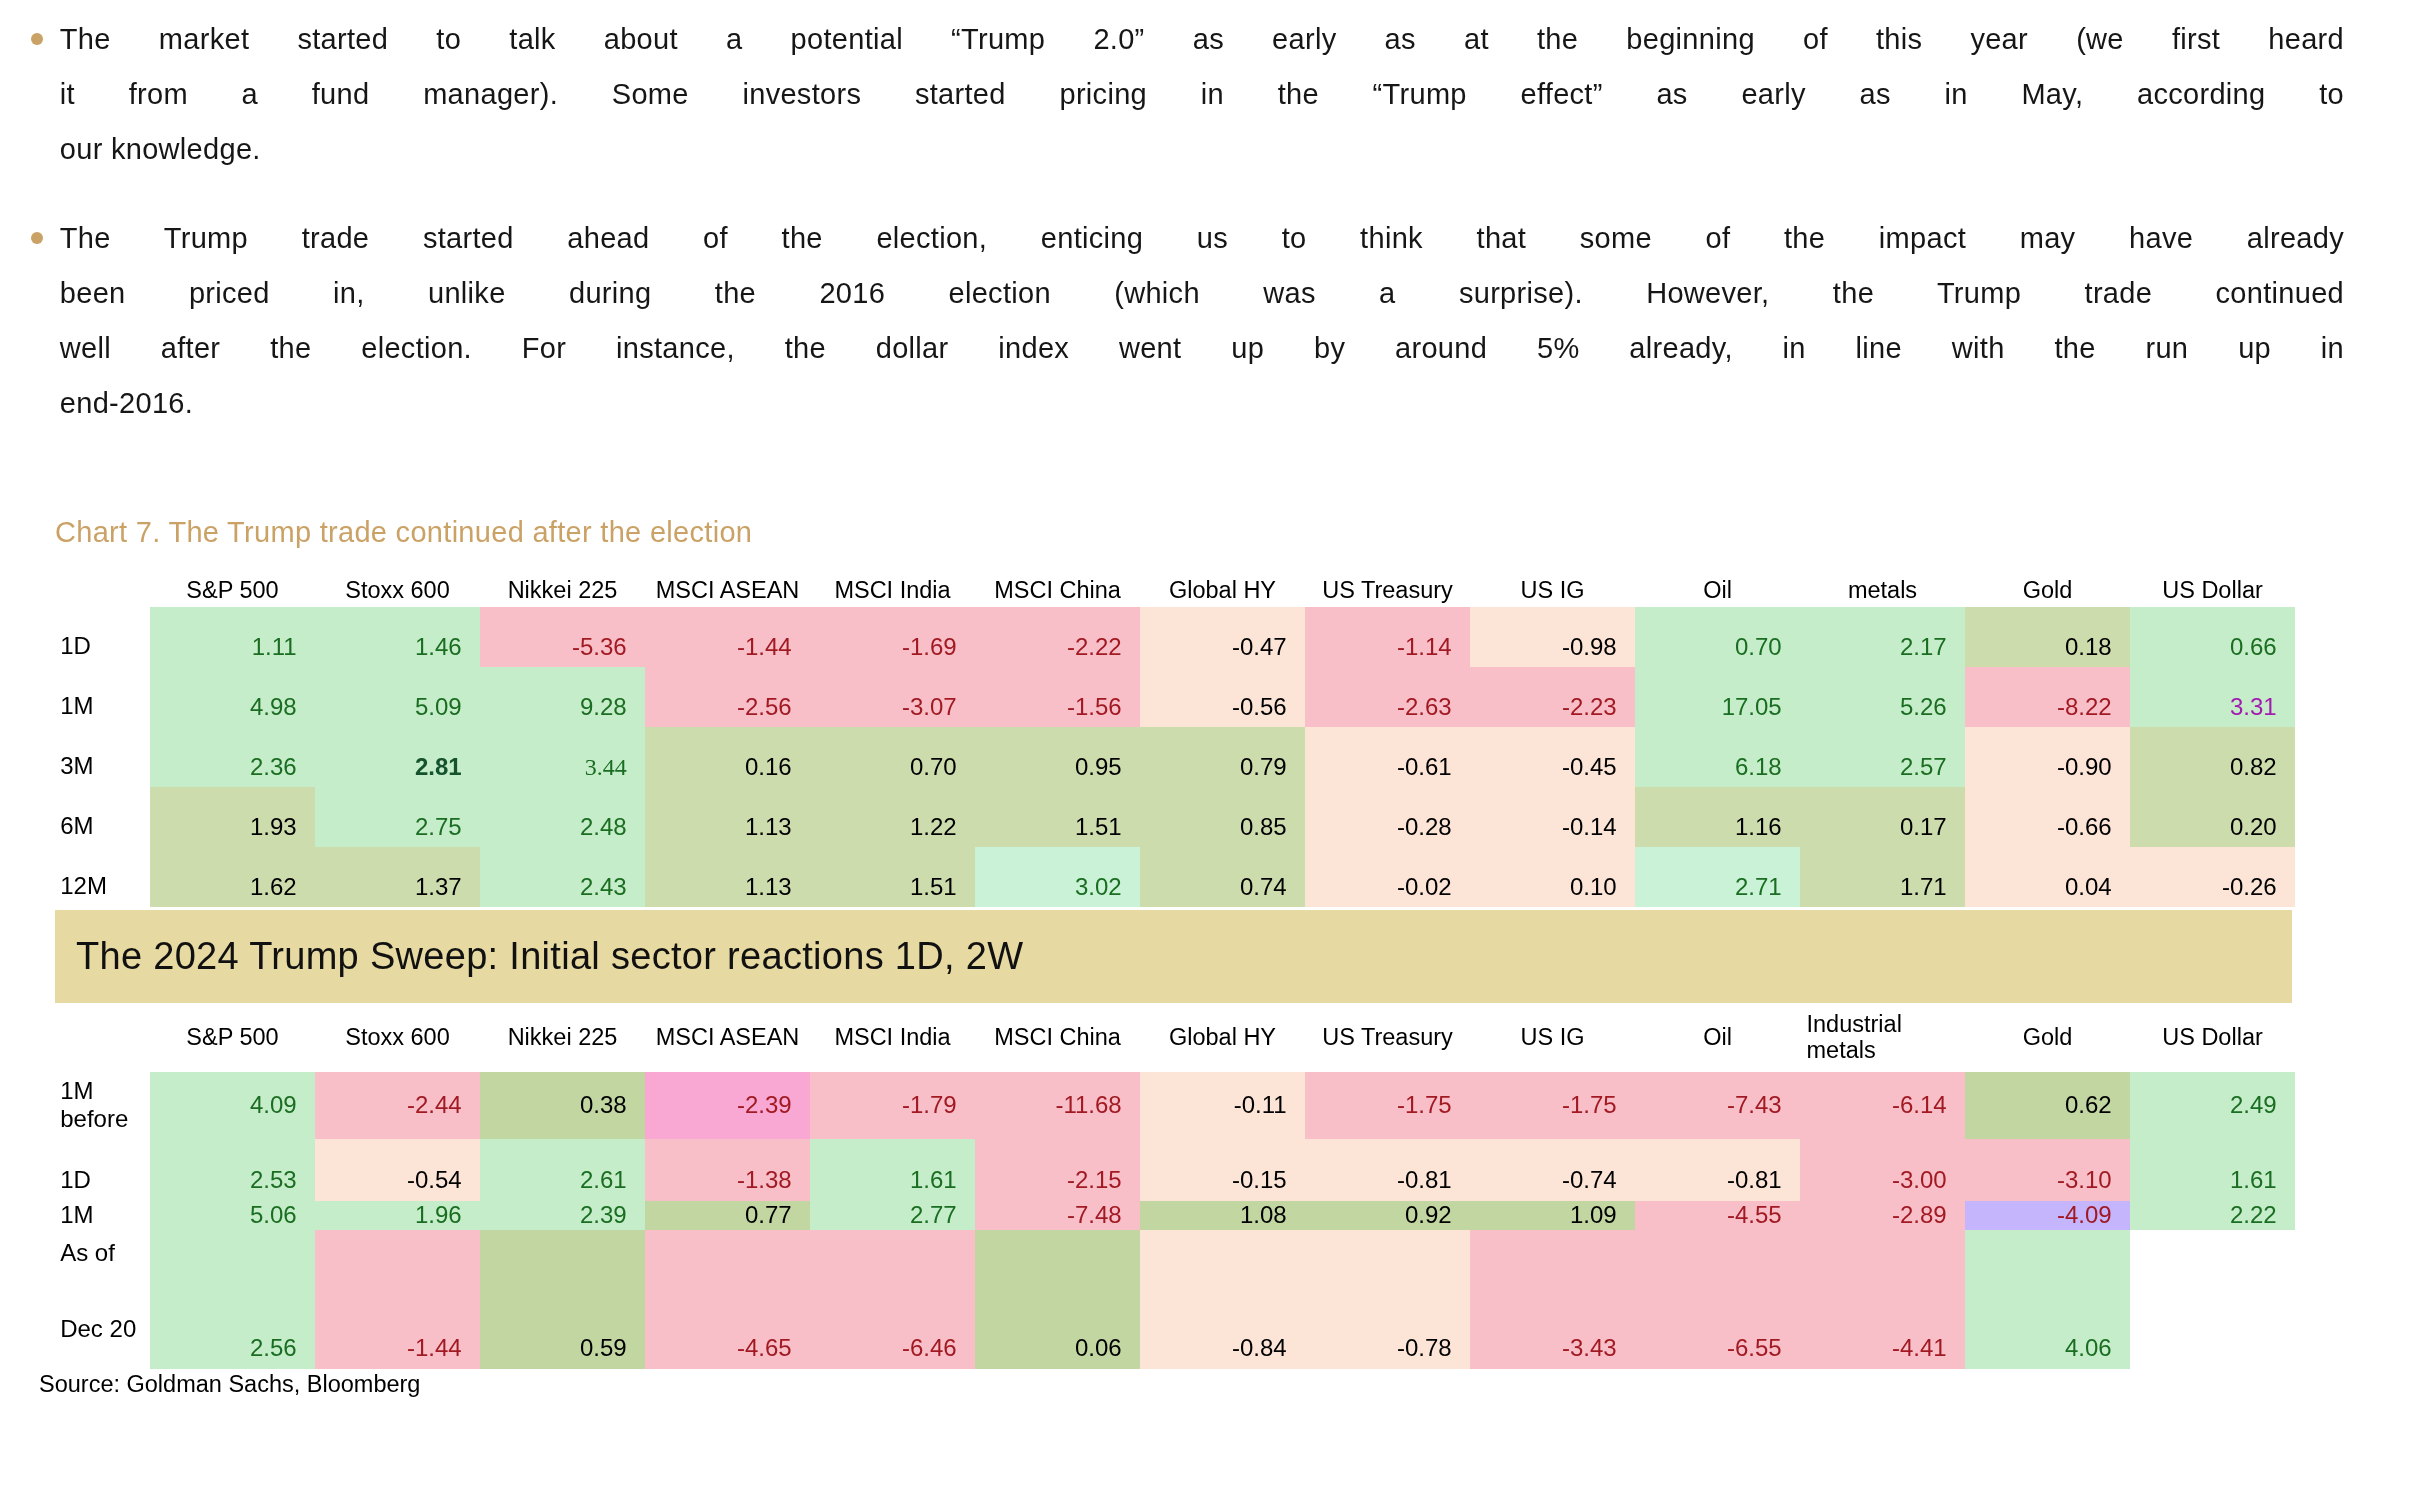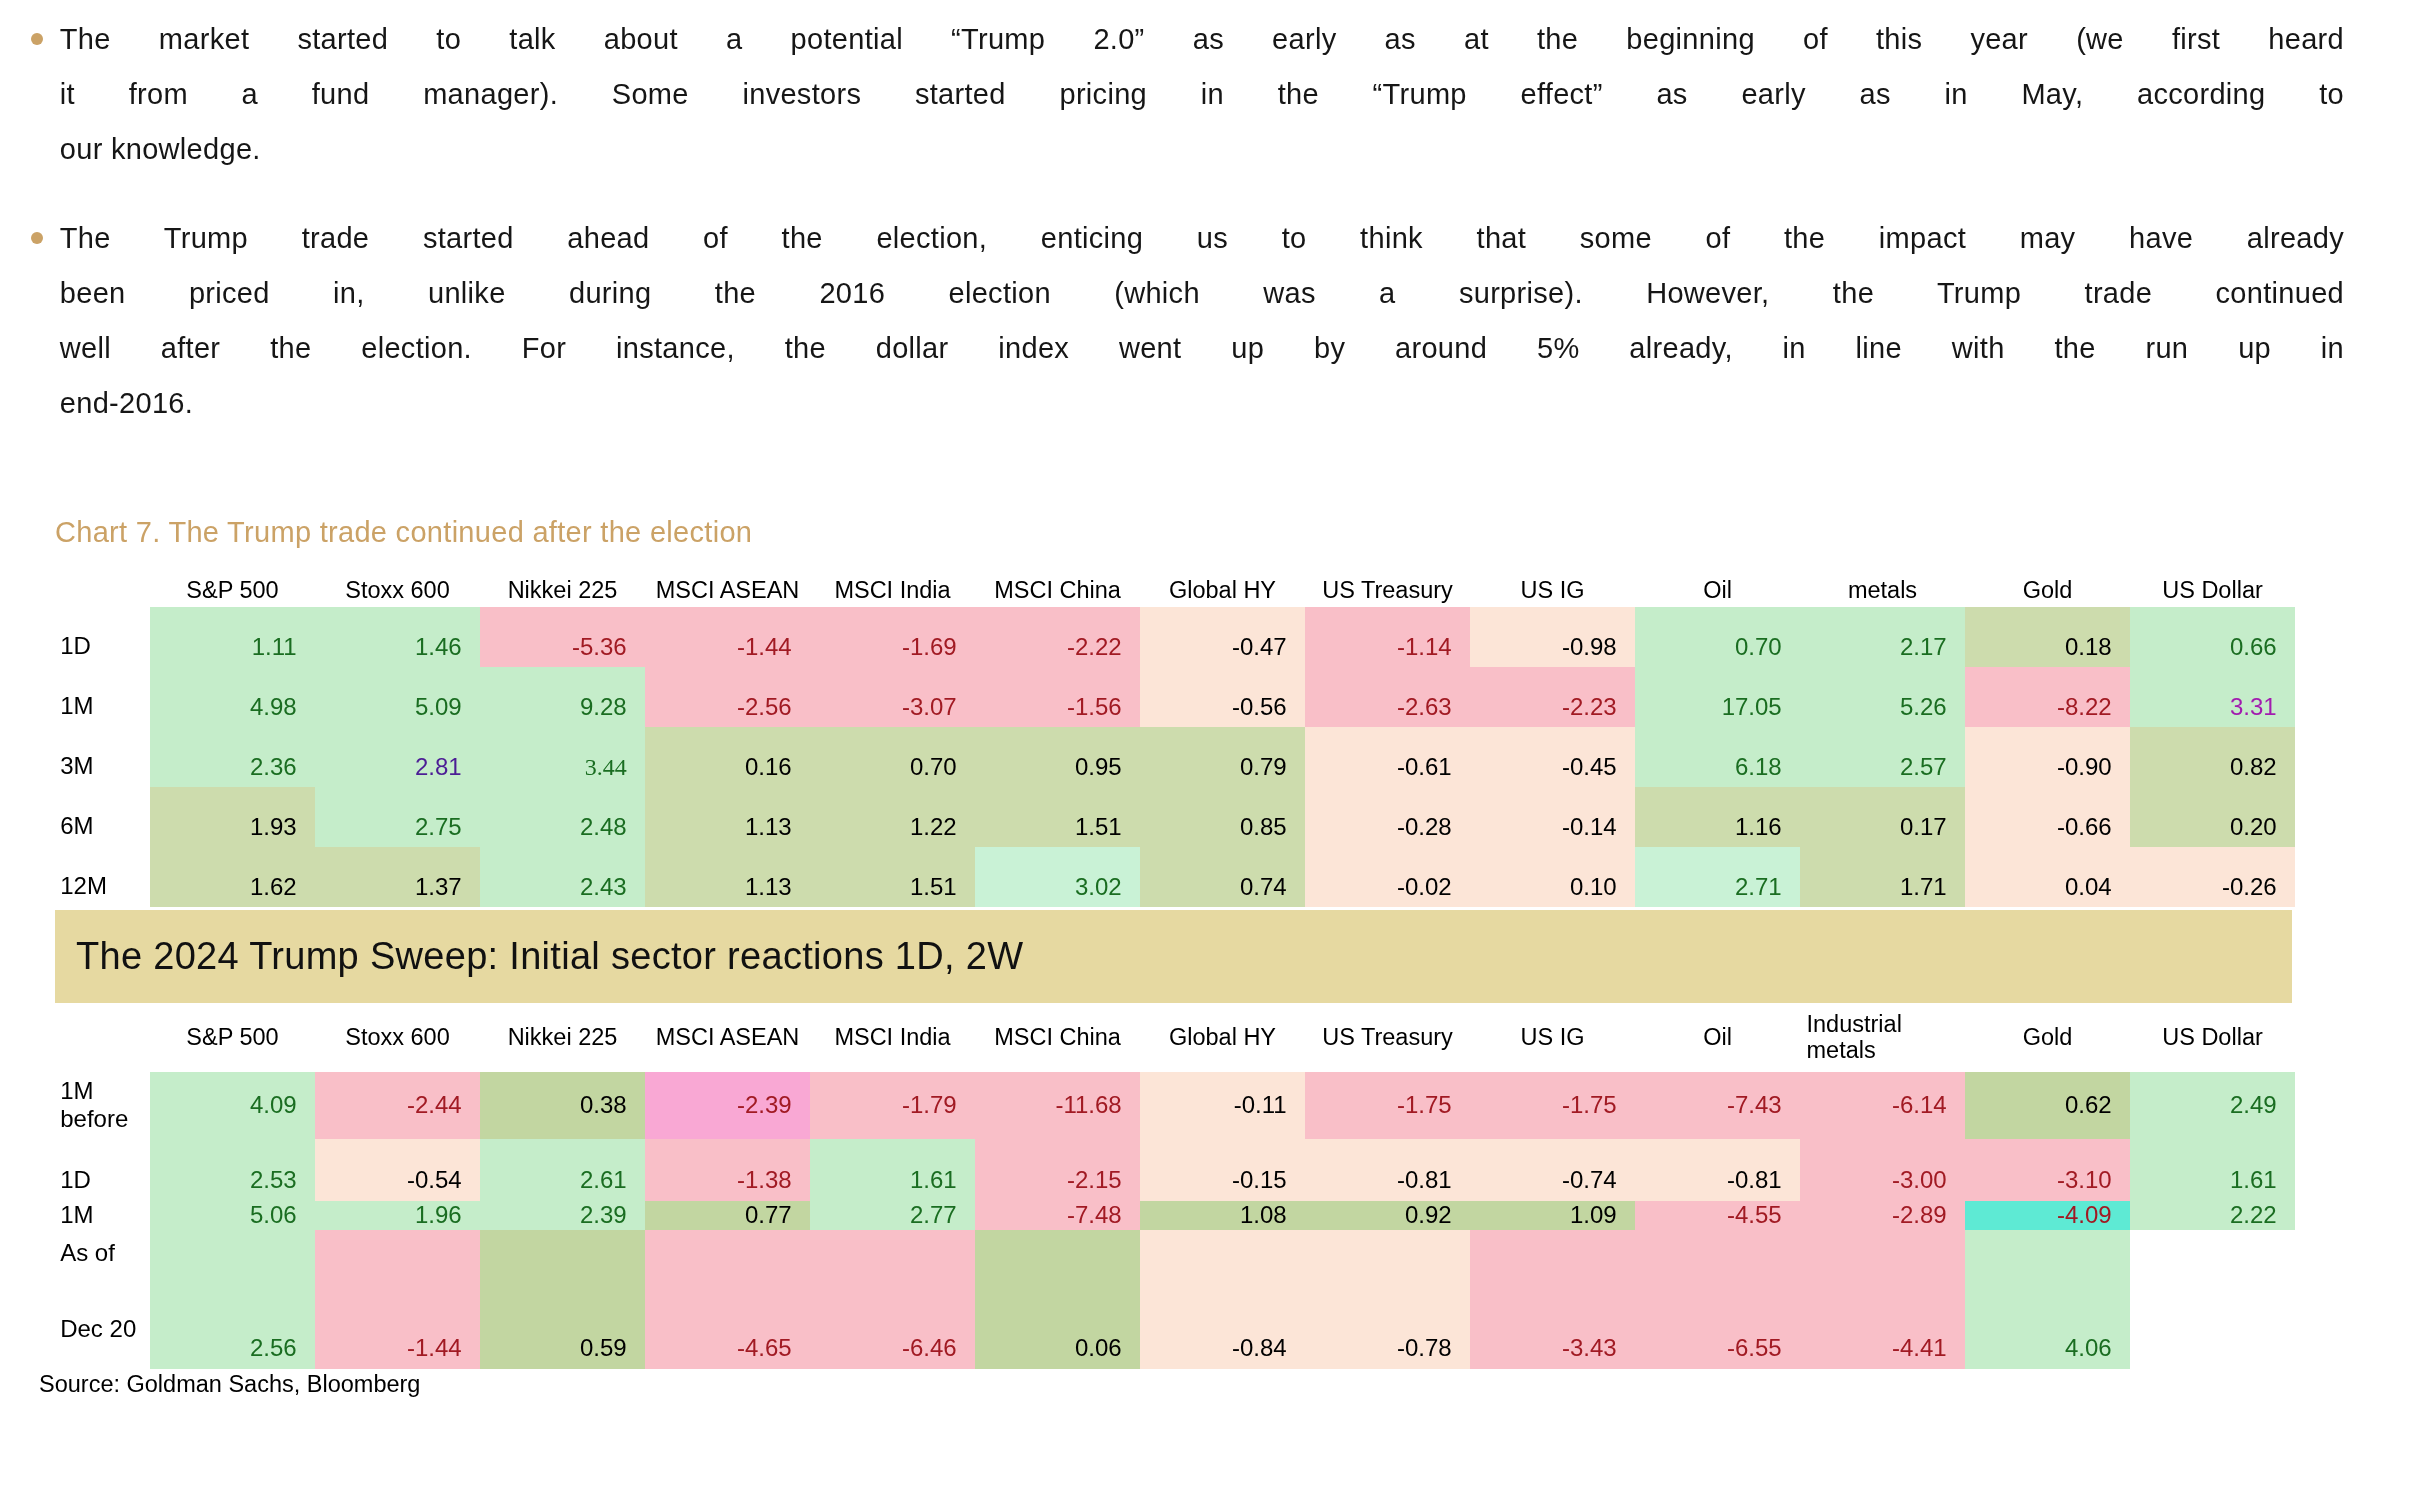--- a/index.html
+++ b/index.html
@@ -109,21 +109,21 @@
           <div class="cell v-bottom" style="background: rgb(249, 191, 200); color: rgb(161, 26, 35);">-2.63</div>
           <div class="cell v-bottom" style="background: rgb(249, 191, 200); color: rgb(161, 26, 35);">-2.23</div>
           <div class="cell v-bottom" style="background: rgb(197, 237, 202); color: rgb(26, 109, 33);">17.05</div>
           <div class="cell v-bottom" style="background: rgb(197, 237, 202); color: rgb(26, 109, 33);">5.26</div>
           <div class="cell v-bottom" style="background: rgb(249, 191, 200); color: rgb(161, 26, 35);">-8.22</div>
           <div class="cell v-bottom" style="background: rgb(197, 237, 202); color: #a21caf;">3.31</div>
           <div class="rlabel v-bottom">
             <div class="">3M</div>
           </div>
           <div class="cell v-bottom" style="background: rgb(197, 237, 202); color: rgb(26, 109, 33);">2.36</div>
-          <div class="cell v-bottom" style="background: rgb(197, 237, 202); color: #4c1d95;">2.81</div>
+          <div class="cell v-bottom" style="background: rgb(197, 237, 202); color: #14532d; font-weight: bold;">2.81</div>
           <div class="cell v-bottom" style="background: rgb(197, 237, 202); color: rgb(26, 109, 33); font-family: Liberation Serif, serif;">3.44</div>
           <div class="cell v-bottom" style="background: rgb(205, 220, 173); color: rgb(0, 0, 0);">0.16</div>
           <div class="cell v-bottom" style="background: rgb(205, 220, 173); color: rgb(0, 0, 0);">0.70</div>
           <div class="cell v-bottom" style="background: rgb(205, 220, 173); color: rgb(0, 0, 0);">0.95</div>
           <div class="cell v-bottom" style="background: rgb(205, 220, 173); color: rgb(0, 0, 0);">0.79</div>
           <div class="cell v-bottom" style="background: rgb(252, 229, 215); color: rgb(0, 0, 0);">-0.61</div>
           <div class="cell v-bottom" style="background: rgb(252, 229, 215); color: rgb(0, 0, 0);">-0.45</div>
           <div class="cell v-bottom" style="background: rgb(197, 237, 202); color: rgb(26, 109, 33);">6.18</div>
           <div class="cell v-bottom" style="background: rgb(197, 237, 202); color: rgb(26, 109, 33);">2.57</div>
           <div class="cell v-bottom" style="background: rgb(252, 229, 215); color: rgb(0, 0, 0);">-0.90</div>
@@ -222,21 +222,21 @@
           <div class="cell v-center" style="background: rgb(197, 237, 202); color: rgb(26, 109, 33);">1.96</div>
           <div class="cell v-center" style="background: rgb(197, 237, 202); color: rgb(26, 109, 33);">2.39</div>
           <div class="cell v-center" style="background: rgb(194, 214, 161); color: rgb(0, 0, 0);">0.77</div>
           <div class="cell v-center" style="background: rgb(197, 237, 202); color: rgb(26, 109, 33);">2.77</div>
           <div class="cell v-center" style="background: rgb(249, 191, 200); color: rgb(161, 26, 35);">-7.48</div>
           <div class="cell v-center" style="background: rgb(194, 214, 161); color: rgb(0, 0, 0);">1.08</div>
           <div class="cell v-center" style="background: rgb(194, 214, 161); color: rgb(0, 0, 0);">0.92</div>
           <div class="cell v-center" style="background: rgb(194, 214, 161); color: rgb(0, 0, 0);">1.09</div>
           <div class="cell v-center" style="background: rgb(249, 191, 200); color: rgb(161, 26, 35);">-4.55</div>
           <div class="cell v-center" style="background: rgb(249, 191, 200); color: rgb(161, 26, 35);">-2.89</div>
-          <div class="cell v-center" style="background: #5eead4; color: rgb(161, 26, 35);">-4.09</div>
+          <div class="cell v-center" style="background: #c4b5fd; color: rgb(161, 26, 35);">-4.09</div>
           <div class="cell v-center" style="background: rgb(197, 237, 202); color: rgb(26, 109, 33);">2.22</div>
           <div class="rlabel v-top">
             <div class="">As of</div>
             <div class="">Dec 20</div>
           </div>
           <div class="cell v-bottom" style="background: rgb(197, 237, 202); color: rgb(26, 109, 33);">2.56</div>
           <div class="cell v-bottom" style="background: rgb(249, 191, 200); color: rgb(161, 26, 35);">-1.44</div>
           <div class="cell v-bottom" style="background: rgb(194, 214, 161); color: rgb(0, 0, 0);">0.59</div>
           <div class="cell v-bottom" style="background: rgb(249, 191, 200); color: rgb(161, 26, 35);">-4.65</div>
           <div class="cell v-bottom" style="background: rgb(249, 191, 200); color: rgb(161, 26, 35);">-6.46</div>

